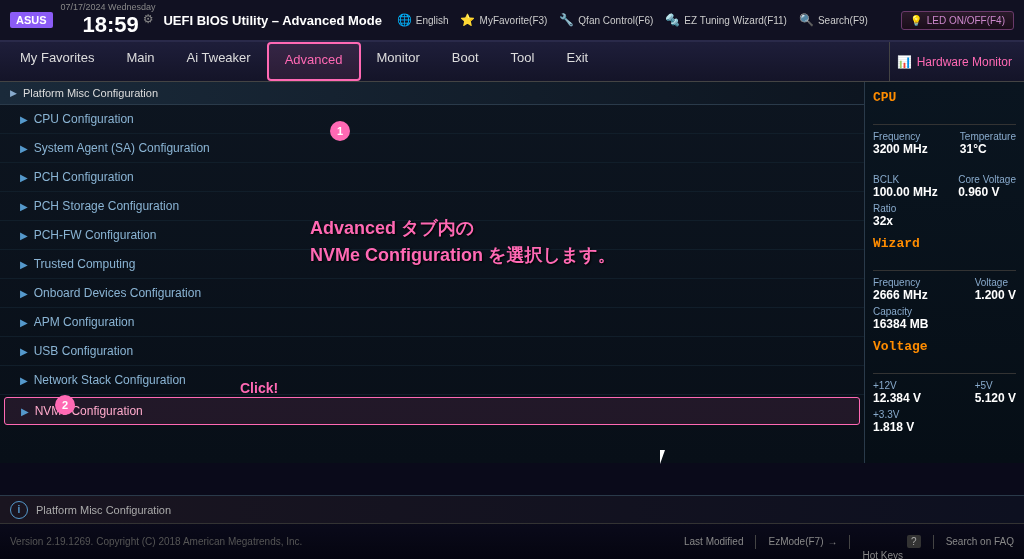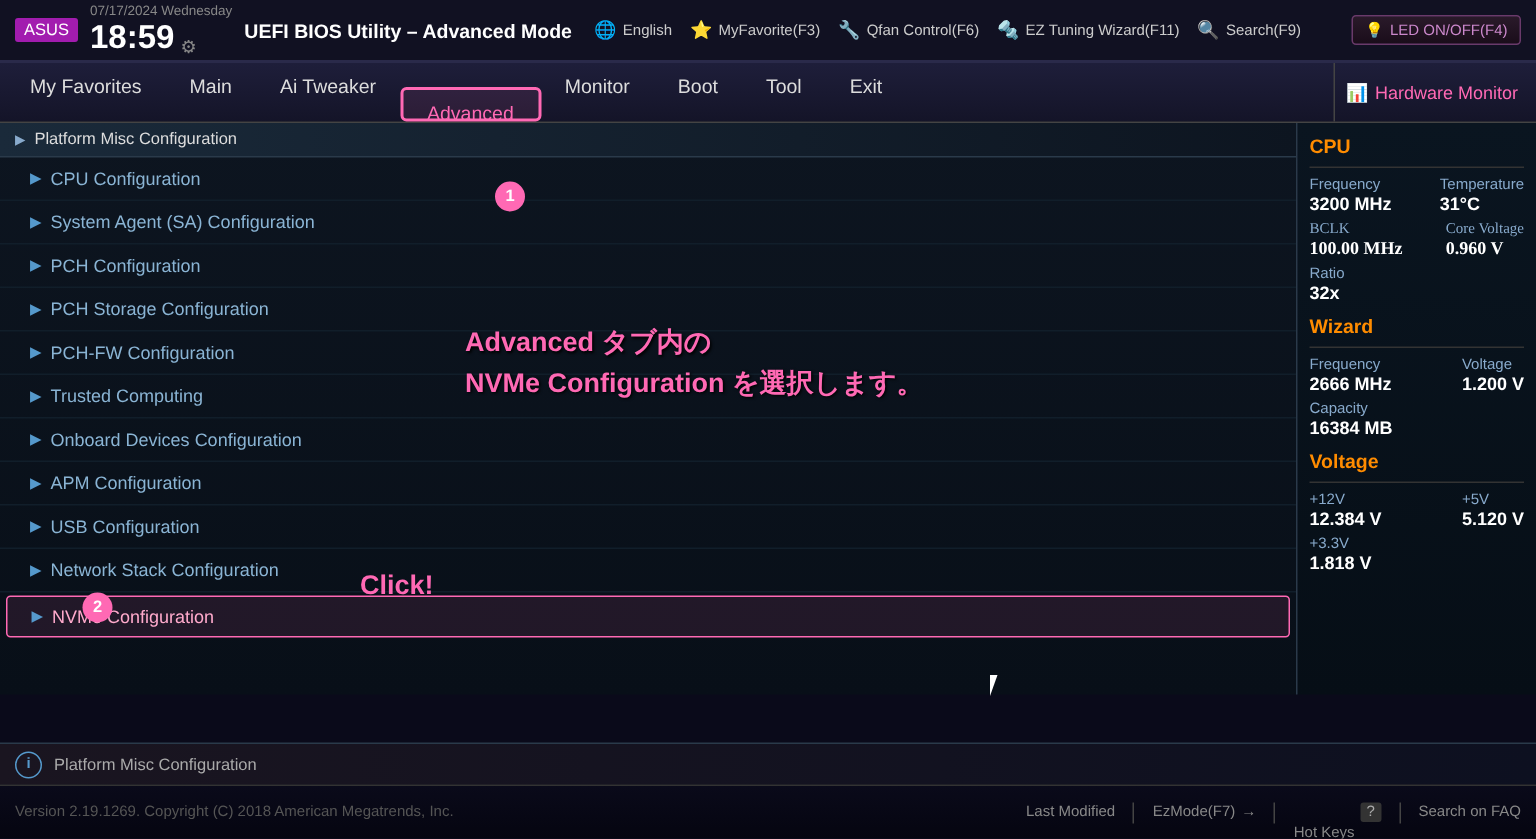--- a/index.html
+++ b/index.html
@@ -5,23 +5,23 @@
     * { margin: 0; padding: 0; box-sizing: border-box; }
     body {
       width: 1024px;
       height: 559px;
       background: #0a0a1a;
       font-family: Arial, sans-serif;
       overflow: hidden;
       position: relative;
     }
     .asus-logo {
-      background: #a21caf;
+      background: #8b5cf6;
       color: white;
-      font-weight: normal;
+      font-weight: bold;
       font-size: 11px;
       padding: 2px 6px;
       border-radius: 2px;
     }
     .bios-title {
       color: #fff;
       font-size: 13px;
       font-weight: bold;
       flex: 1;
     }
@@ -39,21 +39,20 @@
       font-size: 13px;
       padding: 8px 16px;
       cursor: pointer;
       white-space: nowrap;
     }
     .nav-tab.active {
       color: #ff69b4;
       border: 2px solid #ff69b4;
       border-radius: 4px;
       background: rgba(255,105,180,0.1);
-      margin-top: 16px;
     }
     .hw-monitor-tab {
       margin-left: auto;
       color: #ff69b4;
       font-size: 12px;
       display: flex;
       align-items: center;
       gap: 4px;
       padding: 4px 8px;
       border-left: 1px solid #444;
@@ -132,40 +131,41 @@
       color: white;
       font-size: 11px;
       font-weight: bold;
       display: flex;
       align-items: center;
       justify-content: center;
     }
     .click-label {
       position: absolute;
       color: #ff69b4;
-      font-size: 18px;
+      font-size: 14px;
       font-weight: bold;
     }
 
     
     .hw-panel {
       width: 160px;
       background: linear-gradient(180deg, #0a1520 0%, #060e16 100%);
       border-left: 1px solid #2a3a4a;
       padding: 8px;
       overflow: hidden;
       font-size: 10px;
     }
     .hw-section-title {
       color: #ff8c00;
       font-size: 13px;
       font-weight: bold;
       margin-bottom: 6px;
       border-bottom: 1px solid #333;
-      padding-bottom: 6px;
+      padding-bottom: 19px;
+      font-family: Liberation Mono, monospace;
     }
     .hw-row {
       display: flex;
       justify-content: space-between;
       margin-bottom: 2px;
     }
     .hw-label {
       color: #88aacc;
       font-size: 10px;
     }
@@ -332,21 +332,21 @@
     }
   </style>
 </head>
 <body>
 
 <div class="top-bar">
   <div class="top-left">
     <span class="asus-logo">ASUS</span>
     <div>
       <div class="top-date">07/17/2024 Wednesday</div>
-      <div style="display:flex;align-items:flex-end;gap:4px;">
+      <div style="display:flex;align-items:flex-start;gap:4px;margin-left:22px;">
         <span class="top-time">18:59</span>
         <span class="gear-icon">⚙</span>
       </div>
     </div>
     <span class="bios-title">UEFI BIOS Utility – Advanced Mode</span>
   </div>
   <div class="top-center">
     <span class="top-item">
       <span class="top-item-icon">🌐</span>
       <span>English</span>
@@ -458,21 +458,21 @@
       <div>
         <div class="hw-label">Frequency</div>
         <div class="hw-big-value">3200 MHz</div>
       </div>
       <div>
         <div class="hw-label">Temperature</div>
         <div class="hw-big-value">31°C</div>
       </div>
     </div>
 
-    <div class="hw-row" style="margin-top:4px;font-family:Liberation Serif, serif;">
+    <div class="hw-row" style="margin-top:18px;">
       <div>
         <div class="hw-label">BCLK</div>
         <div class="hw-big-value">100.00 MHz</div>
       </div>
       <div>
         <div class="hw-label">Core Voltage</div>
         <div class="hw-big-value">0.960 V</div>
       </div>
     </div>
 

